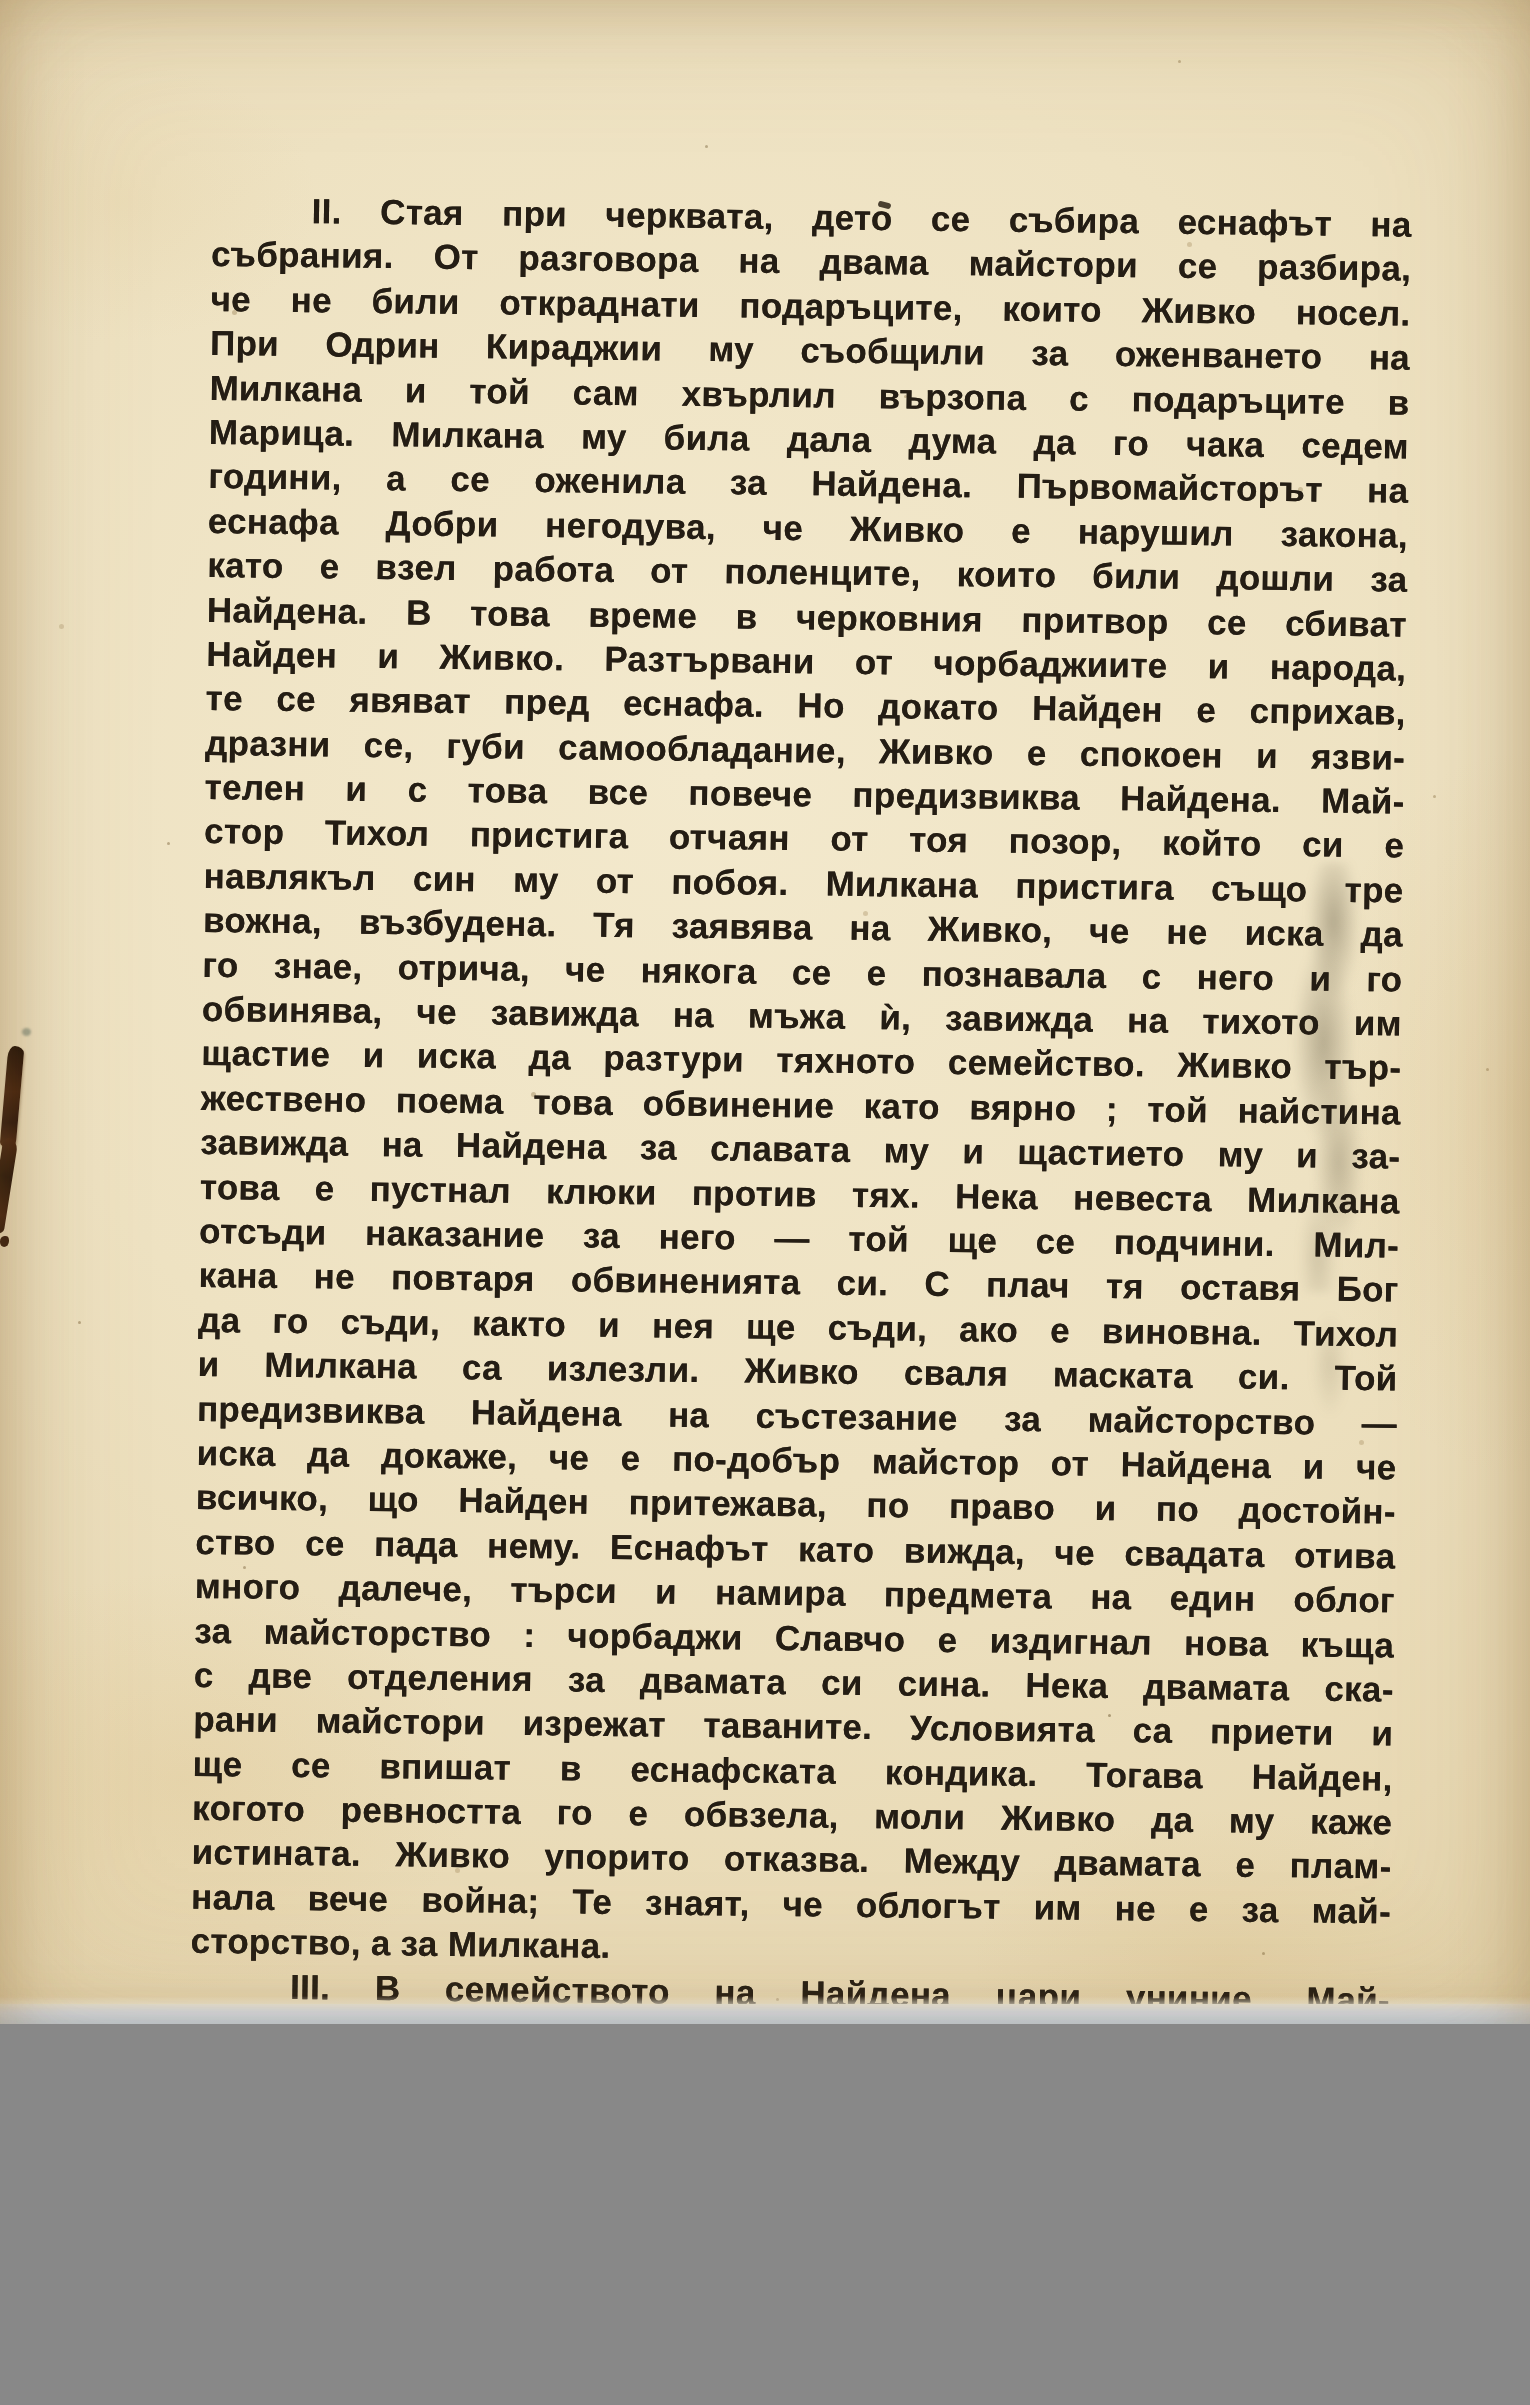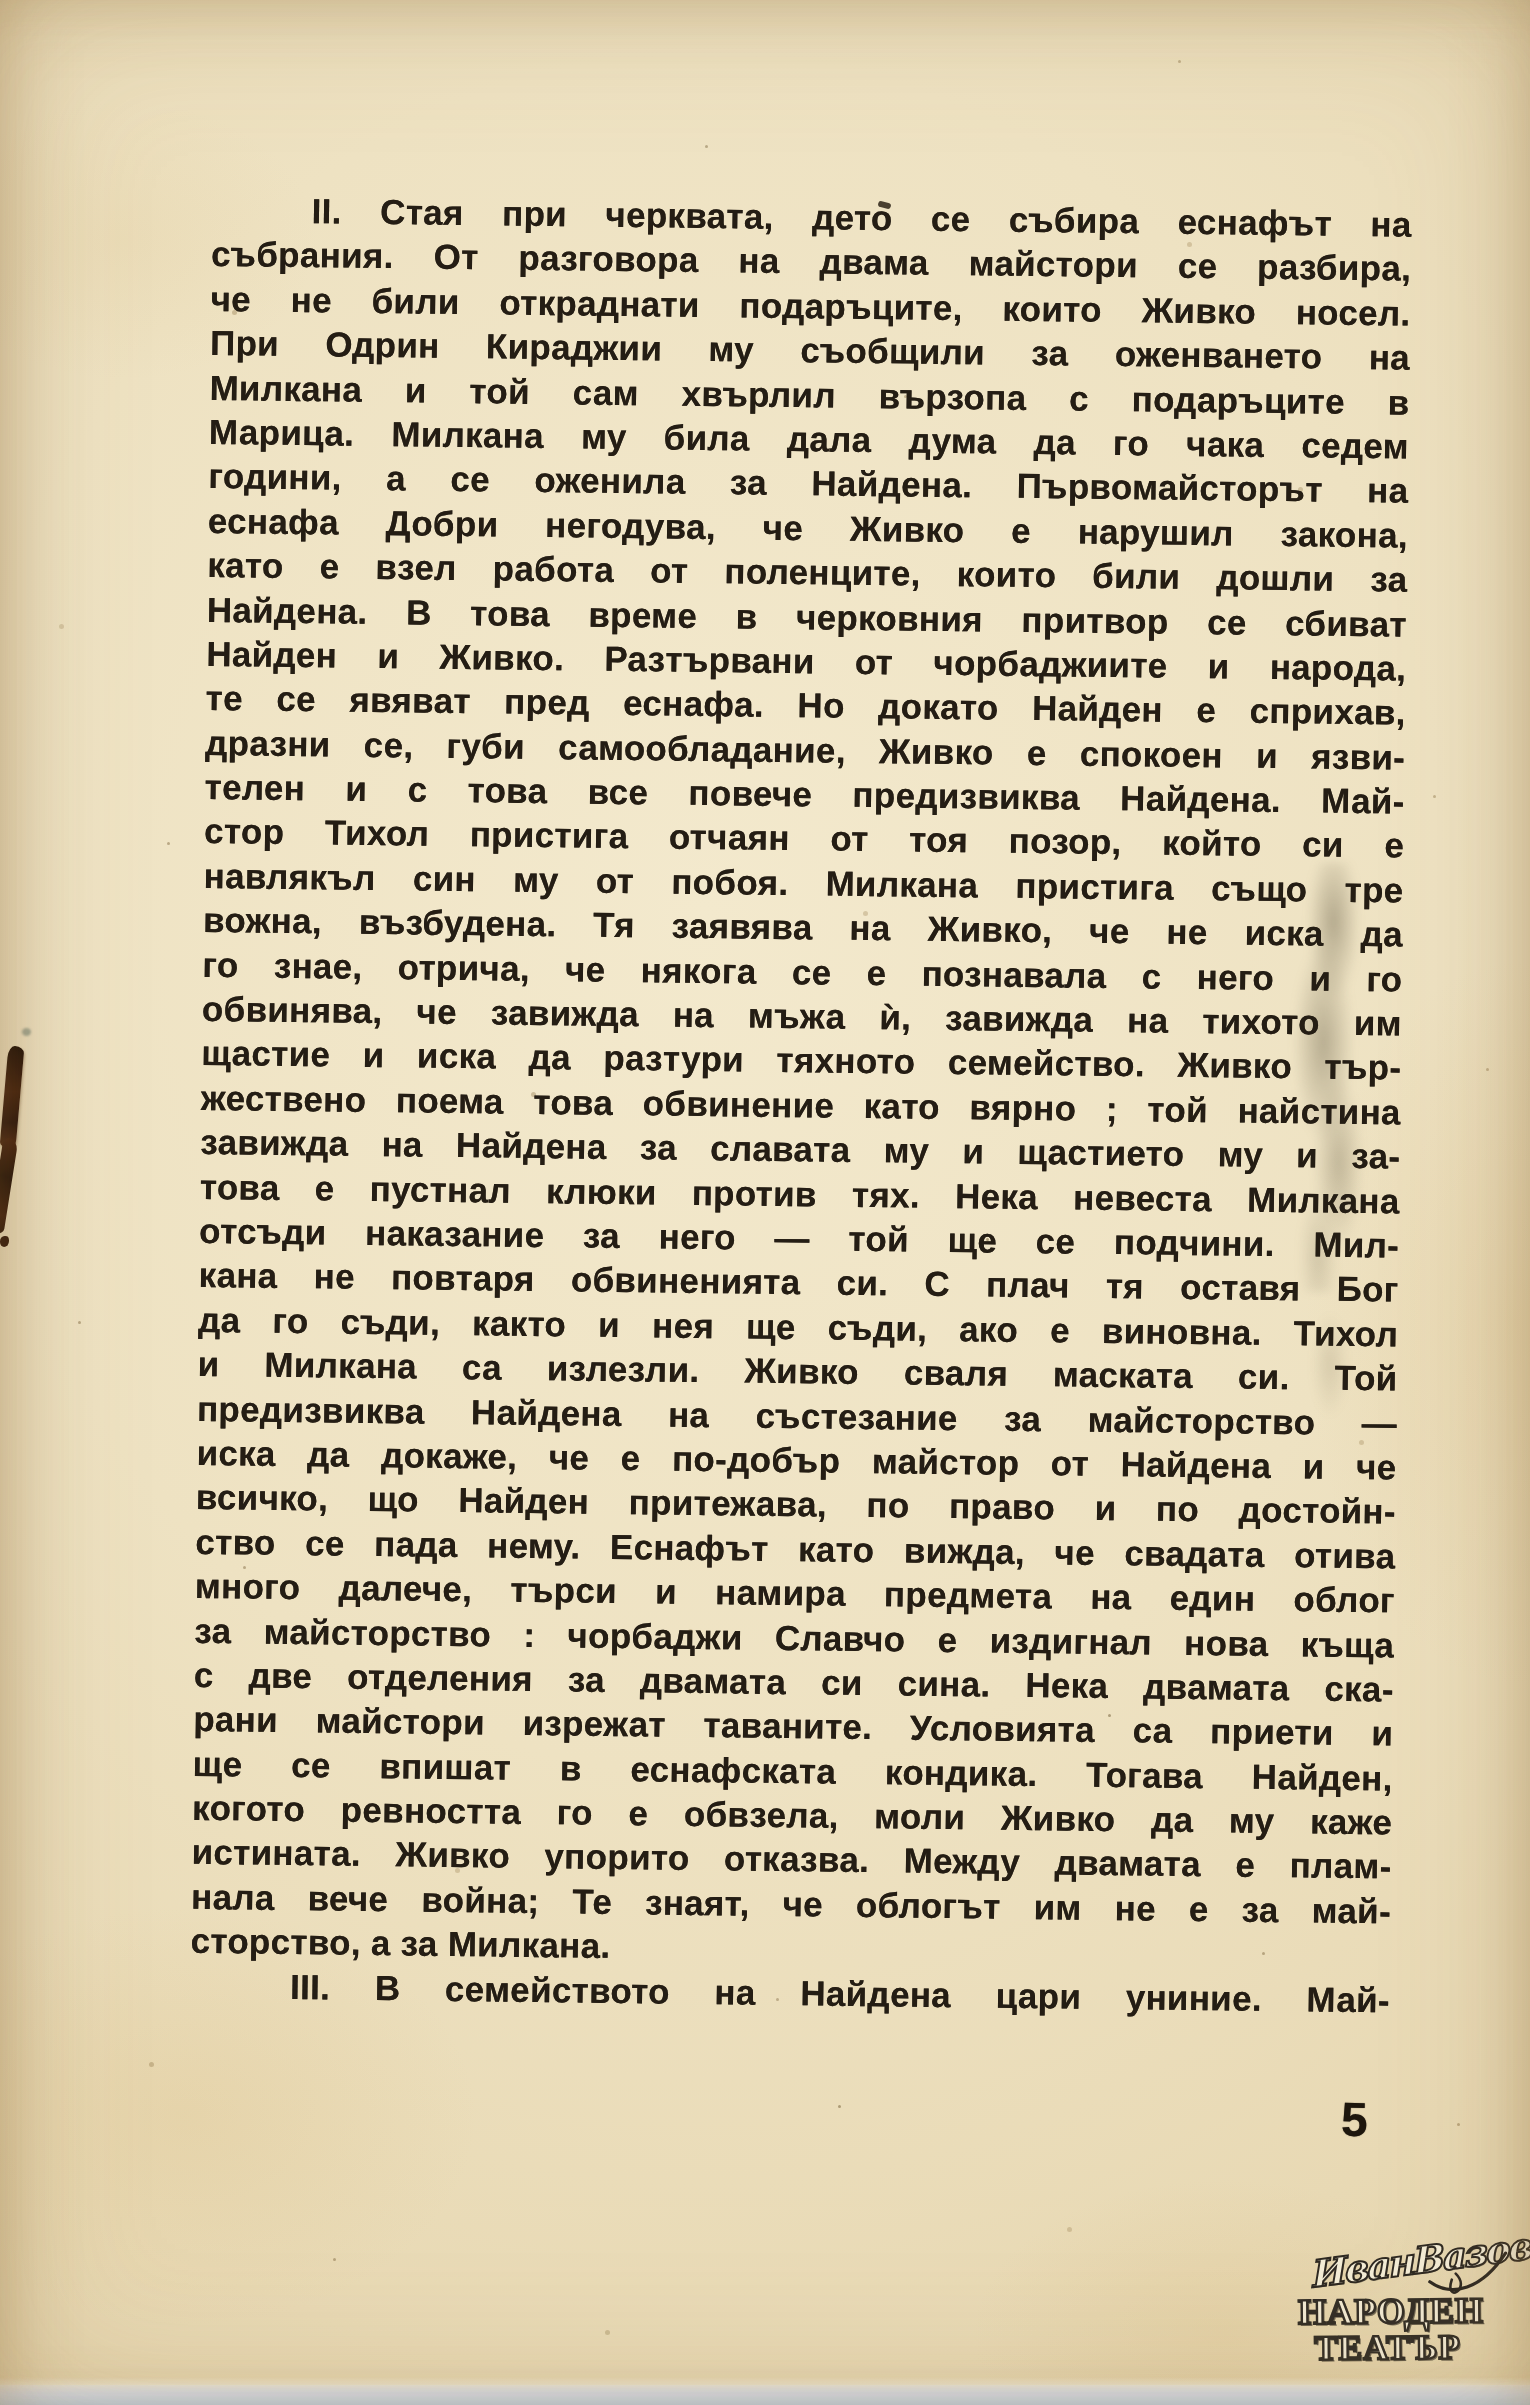--- a/index.html
+++ b/index.html
@@ -1,18 +1,18 @@
 <!DOCTYPE html>
 <html><head>
 <meta charset="utf-8">
 <style>
   html,body { margin:0; padding:0; background:#888; }
   .page {
     position:relative;
-    width:1530px; height:2405px;
+    width:1530px; height:2024px;
     margin:0 auto;
     overflow:hidden;
     background:
       radial-gradient(ellipse 115% 85% at 46% 38%, #f3e9cd 0%, #eee2c2 42%, #e8d9b4 72%, #e0cfa4 100%);
     font-family:"Liberation Sans","DejaVu Sans",sans-serif;
   }
   
   .vignette {
     position:absolute; inset:0; pointer-events:none;
     box-shadow:

